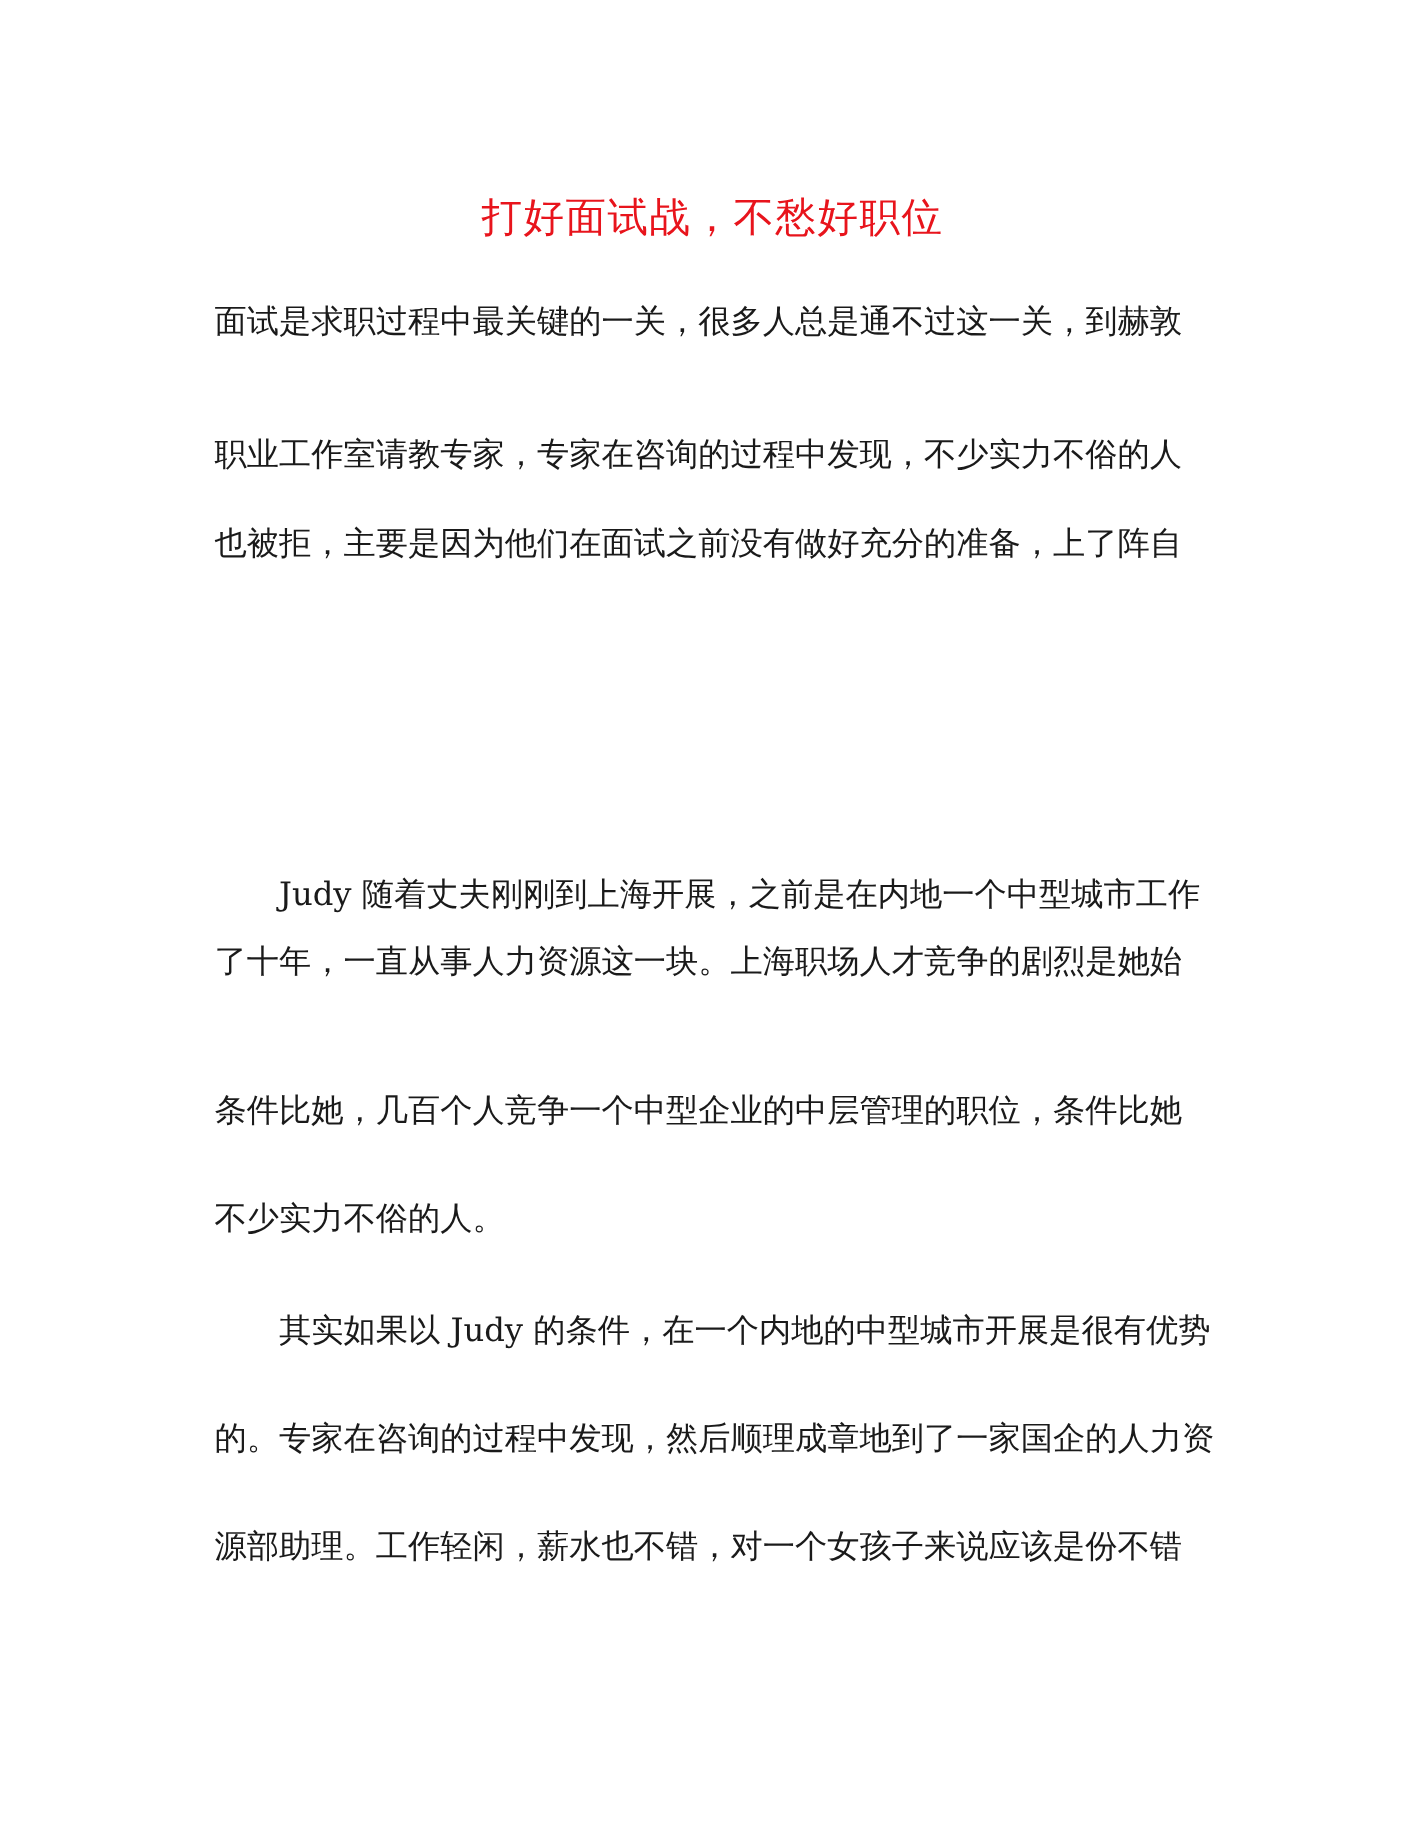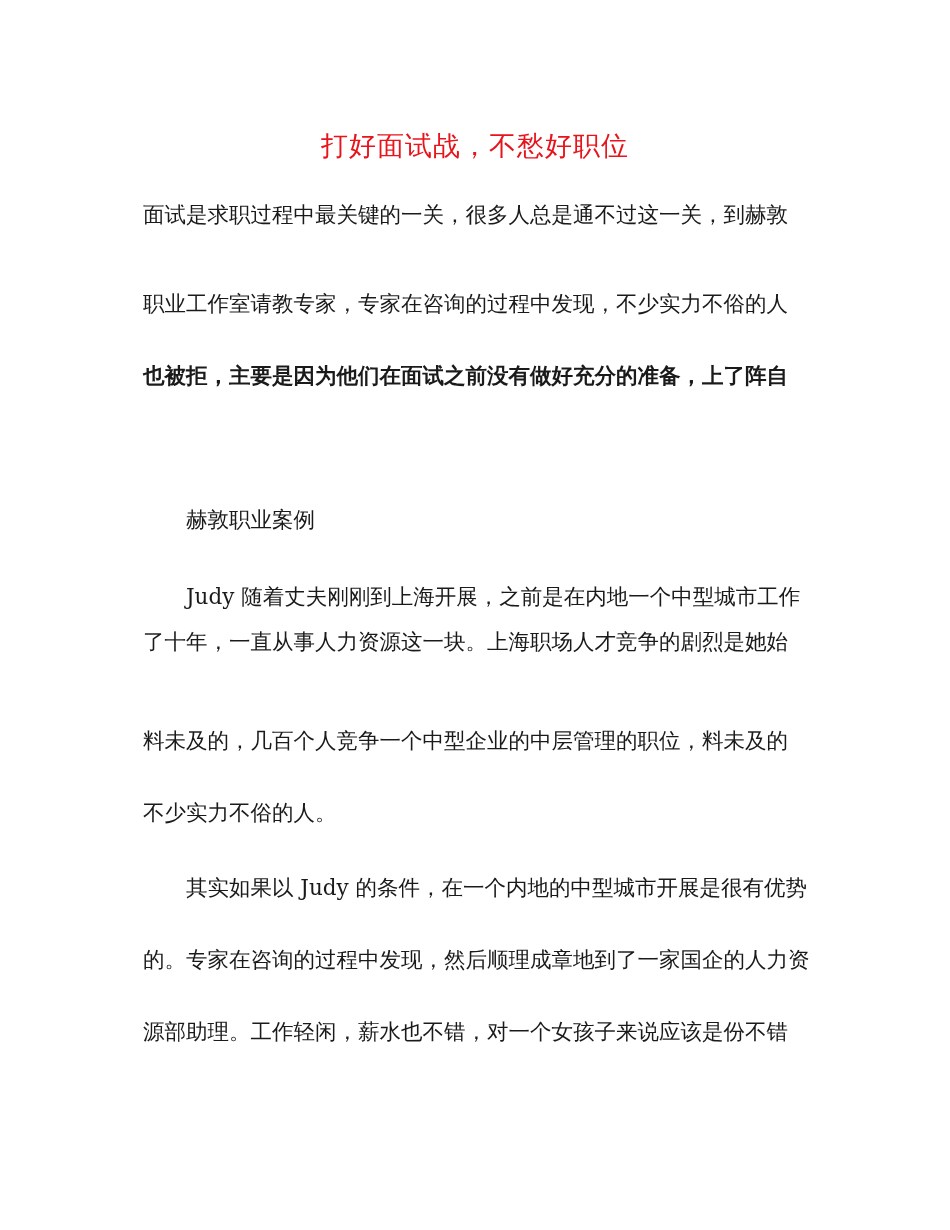--- a/index.html
+++ b/index.html
@@ -45,25 +45,24 @@
     .indent { left: 186px; }
   </style>
 </head>
 <body>
 
 <div class="page">
   <div class="title">打好面试战，不愁好职位</div>
 
   <div class="line" style="top:200px;">面试是求职过程中最关键的一关，很多人总是通不过这一关，到赫敦</div>
   <div class="line" style="top:289px;">职业工作室请教专家，专家在咨询的过程中发现，不少实力不俗的人</div>
-  <div class="line" style="top:361px;font-weight:bold;">也被拒，主要是因为他们在面试之前没有做好充分的准备，上了阵自</div>
+  <div class="line" style="top:348px;">也被拒，主要是因为他们在面试之前没有做好充分的准备，上了阵自</div>
 
-  <div class="line indent" style="top:505px;">赫敦职业案例</div>
 
   <div class="line indent" style="top:582px;">Judy 随着丈夫刚刚到上海开展，之前是在内地一个中型城市工作</div>
   <div class="line" style="top:627px;">了十年，一直从事人力资源这一块。上海职场人才竞争的剧烈是她始</div>
-  <div class="line" style="top:726px;">料未及的，几百个人竞争一个中型企业的中层管理的职位，料未及的</div>
+  <div class="line" style="top:726px;">条件比她，几百个人竞争一个中型企业的中层管理的职位，条件比她</div>
   <div class="line" style="top:798px;">不少实力不俗的人。</div>
 
   <div class="line indent" style="top:873px;">其实如果以 Judy 的条件，在一个内地的中型城市开展是很有优势</div>
   <div class="line" style="top:945px;">的。专家在咨询的过程中发现，然后顺理成章地到了一家国企的人力资</div>
   <div class="line" style="top:1017px;">源部助理。工作轻闲，薪水也不错，对一个女孩子来说应该是份不错</div>
 </div>
 
 </body></html>

